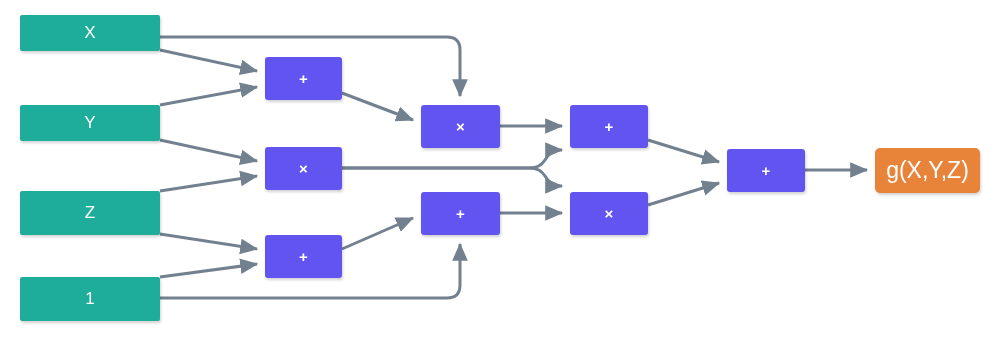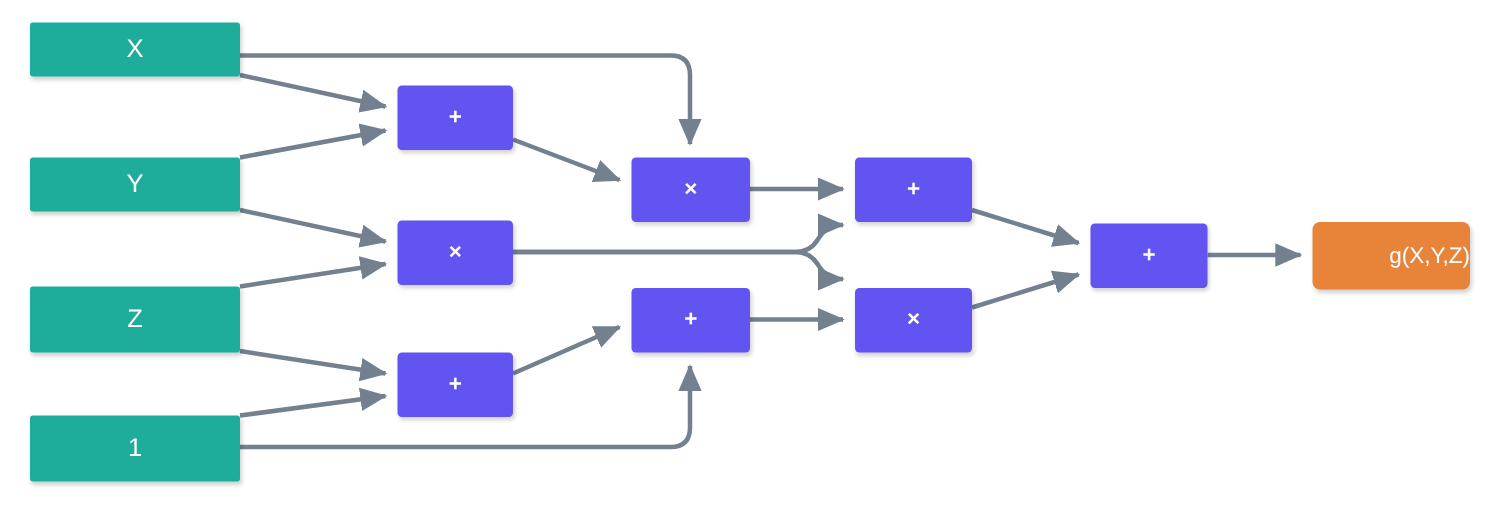--- a/index.html
+++ b/index.html
@@ -43,23 +43,22 @@
   .node-op {
     background: #6254f0;
     border-radius: 3px;
     font-size: 15px;
     font-weight: 700;
     line-height: 1;
   }
   .node-output {
     background: #e8833a;
     border-radius: 5px;
-    font-size: 15px;
+    font-size: 23px;
     font-weight: 400;
-    justify-content: flex-end;
   }
   .op-glyph {
     display: block;
     transform: translateY(-0.5px);
   }
 </style>
 </head>
 <body>
 
 <div id="graph-canvas">

